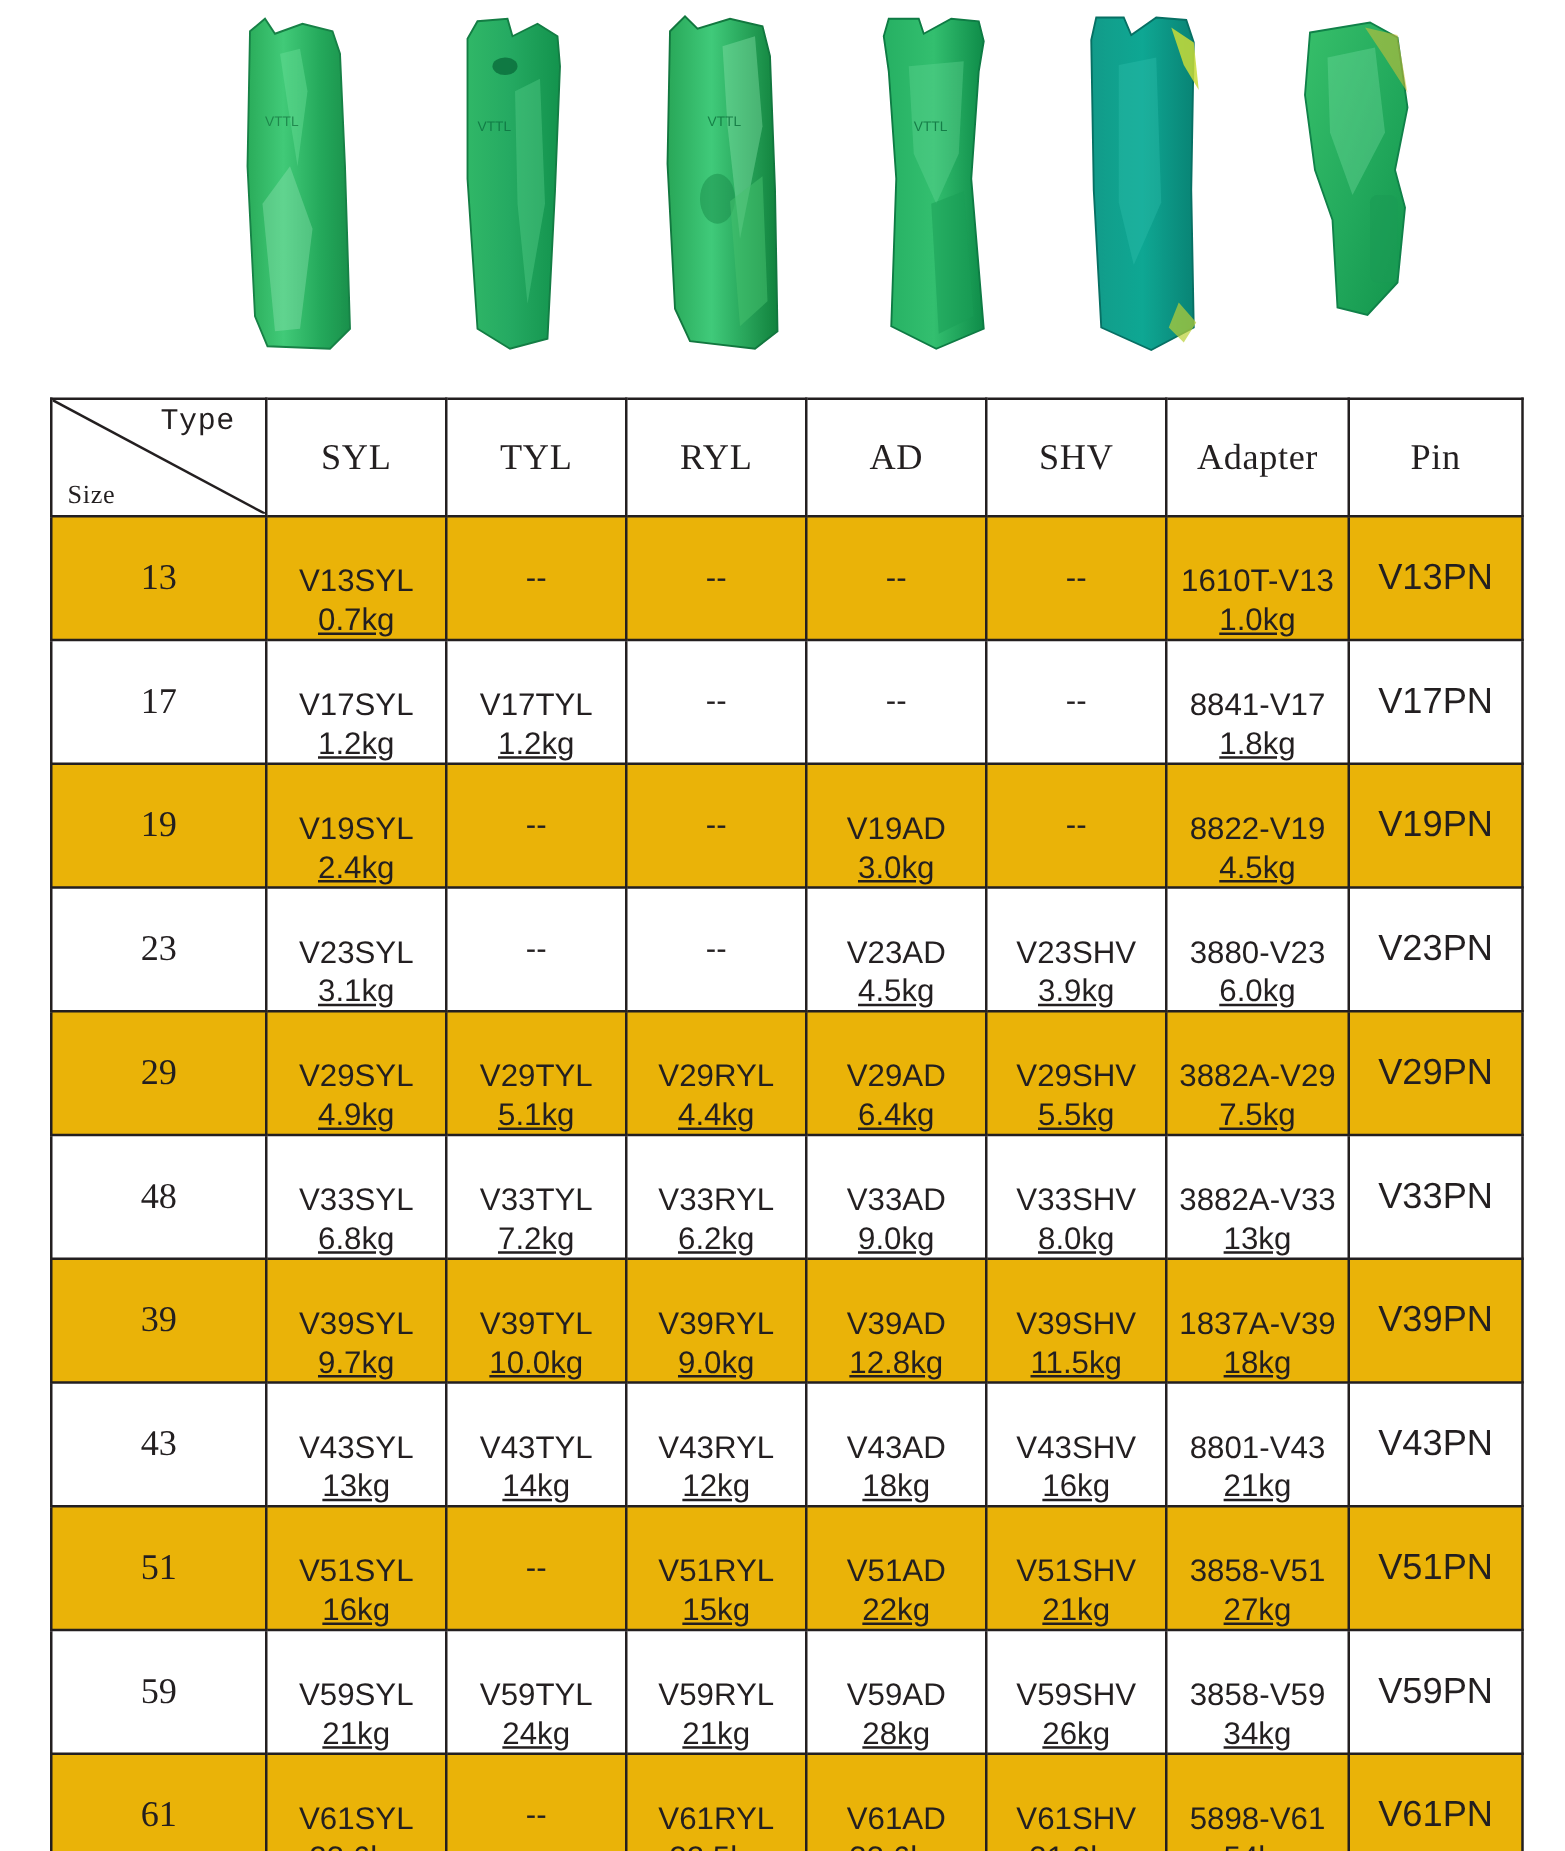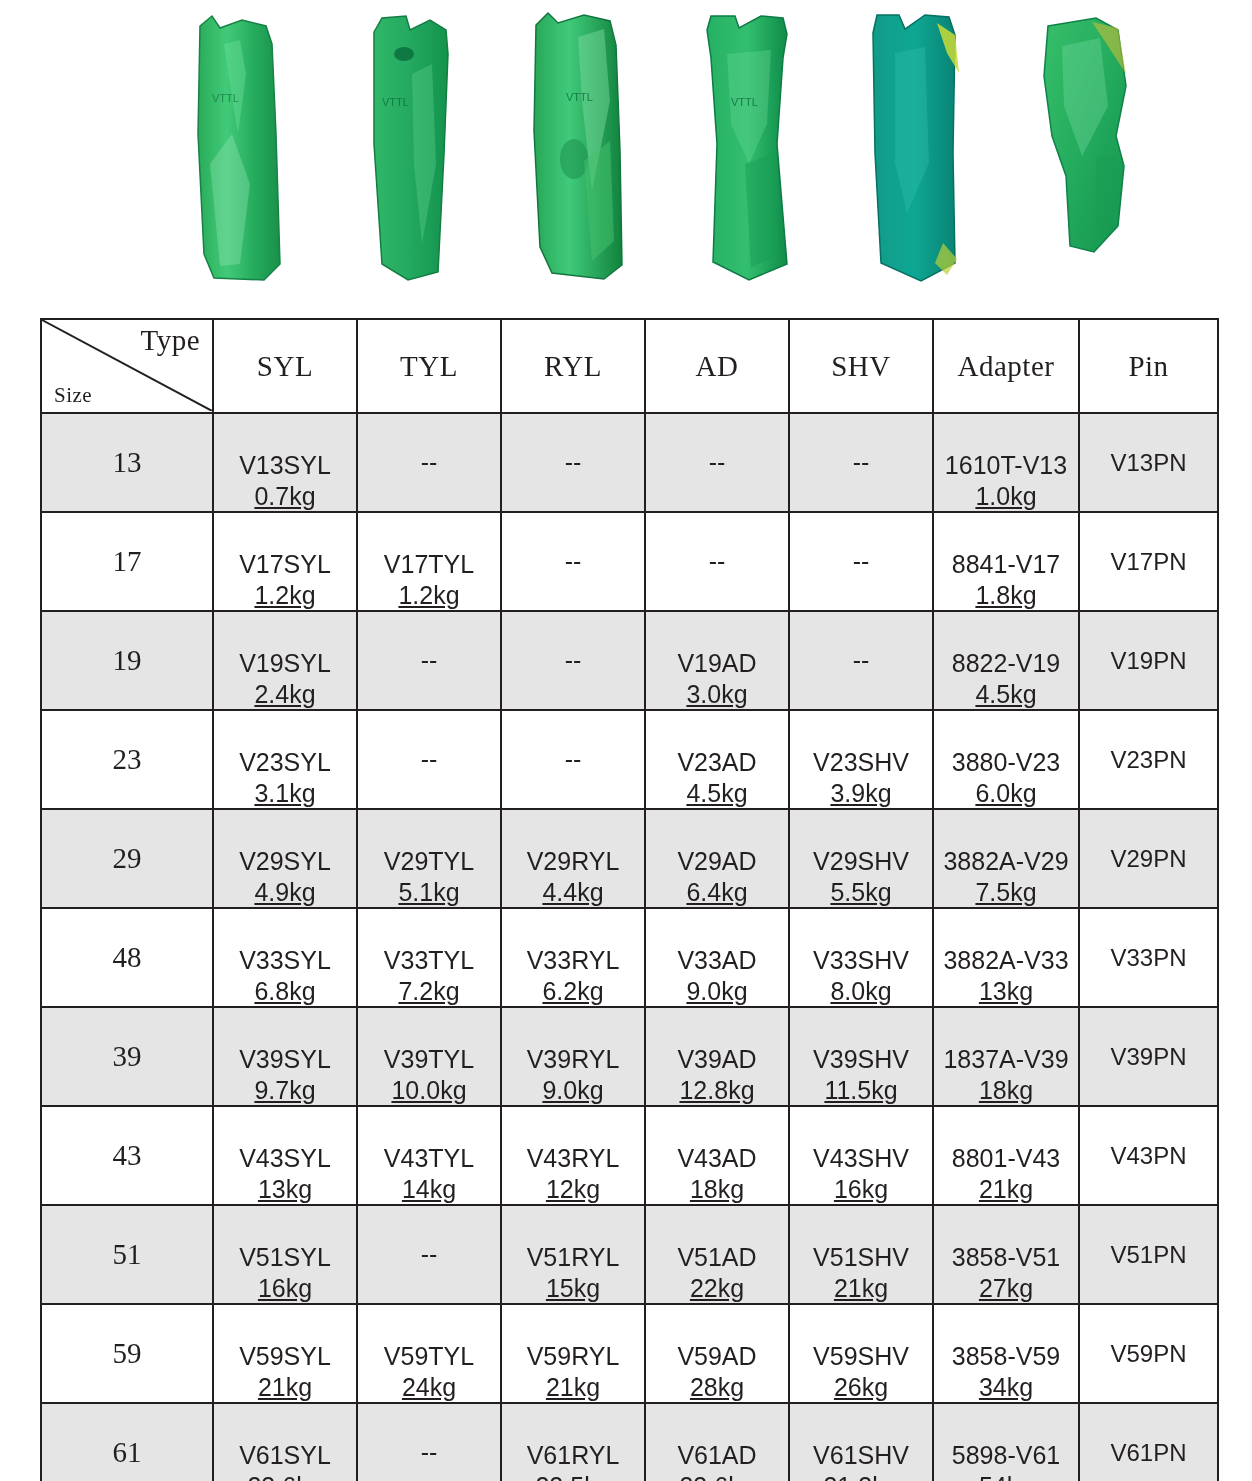--- a/index.html
+++ b/index.html
@@ -69,52 +69,52 @@
   .corner {
     position: relative;
     padding: 0;
   }
   .corner .diag {
     position: absolute;
     inset: 0;
   }
   .corner .lbl-type {
     position: absolute;
-    right: 12px;
+    right: 24px;
     top: 4px;
-    font-family: Liberation Serif, serif;
-    font-size: 29px;
+    font-family: Liberation Mono, monospace;
+    font-size: 24px;
   }
   .corner .lbl-size {
     position: absolute;
     left: 12px;
     bottom: 4px;
     font-family: Liberation Serif, serif;
     font-size: 21px;
   }
 
   tbody tr { height: 84px; }
-  tbody tr.shaded td { background: #e5e5e5; }
+  tbody tr.shaded td { background: #eab308; }
   tbody tr.plain td  { background: #ffffff; }
 
   td.size-cell {
     font-family: "Liberation Serif", serif;
     font-size: 29px;
   }
   td.data-cell {
     font-family: "Liberation Sans", sans-serif;
     font-size: 25px;
     line-height: 1.22;
   }
   td.data-cell .code { display: block; margin-top: 36px; }
   td.data-cell .wt   { display: block; text-decoration: underline; }
   td.data-cell.empty { font-size: 25px; }
   td.pin-cell {
     font-family: "Liberation Sans", sans-serif;
-    font-size: 24px;
+    font-size: 29px;
   }
 </style>
 </head>
 <body>
 
 <div class="product-strip">
 
   <div class="tooth">
     <svg width="125" height="270" viewBox="0 0 125 270">
       <defs>

